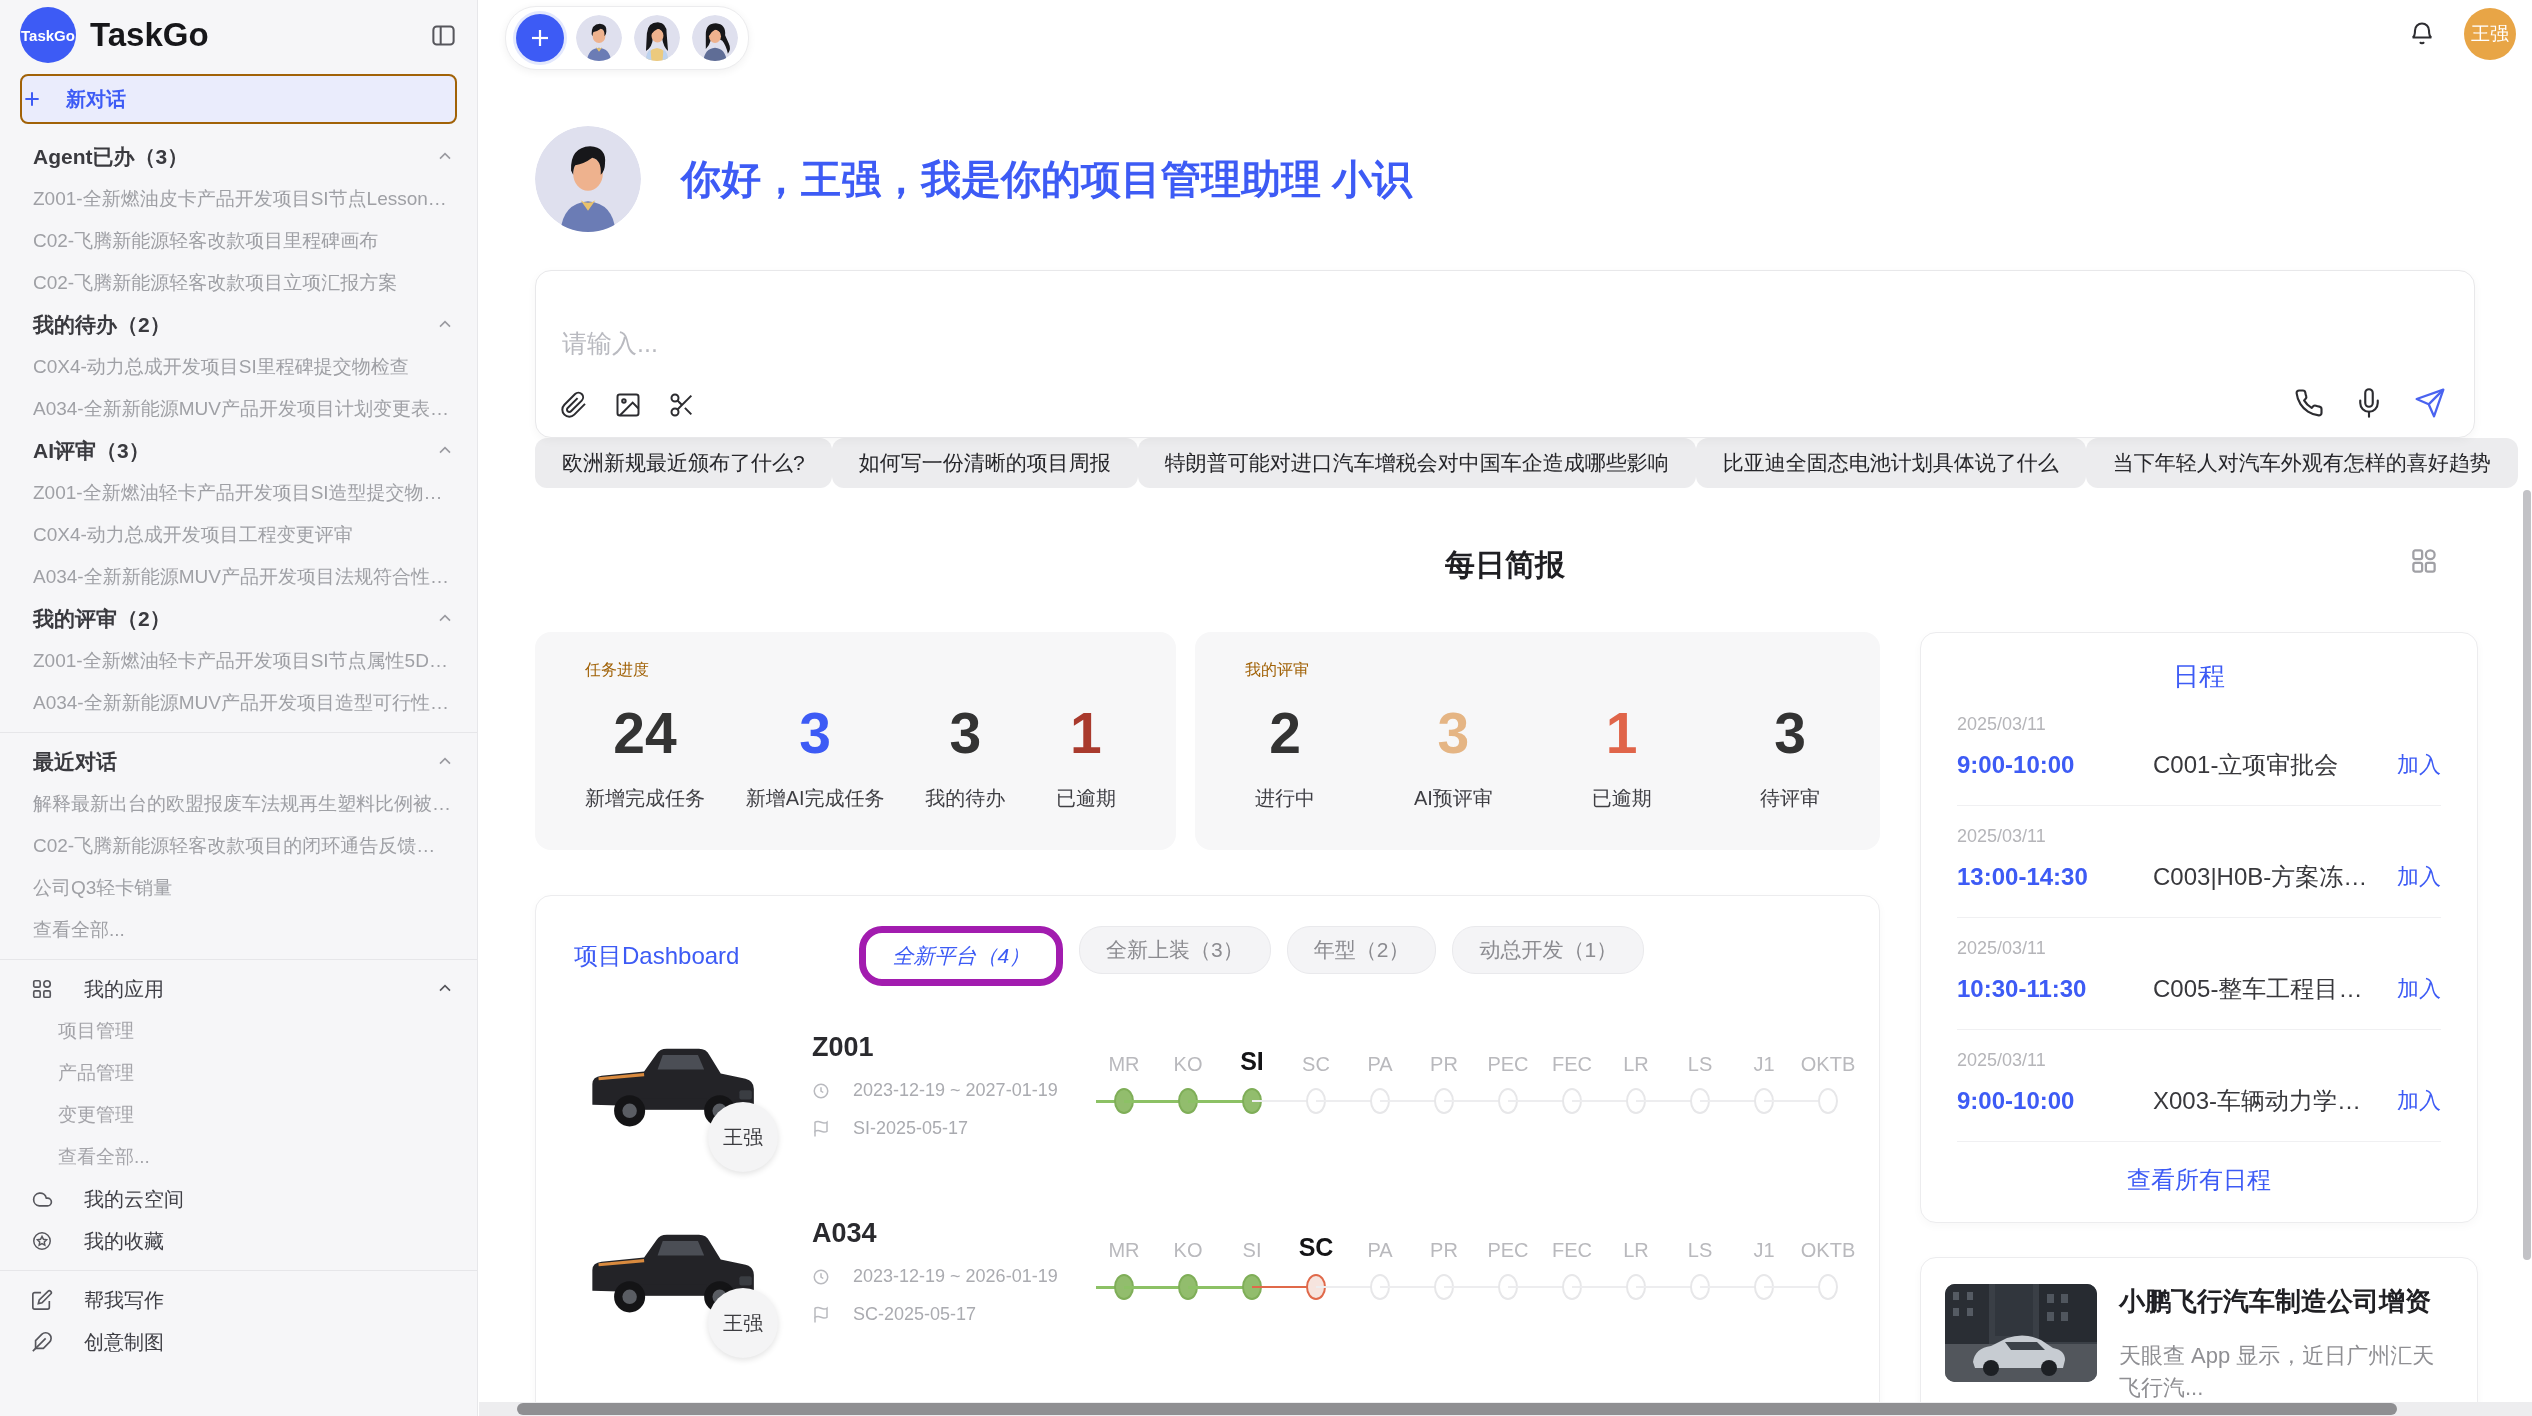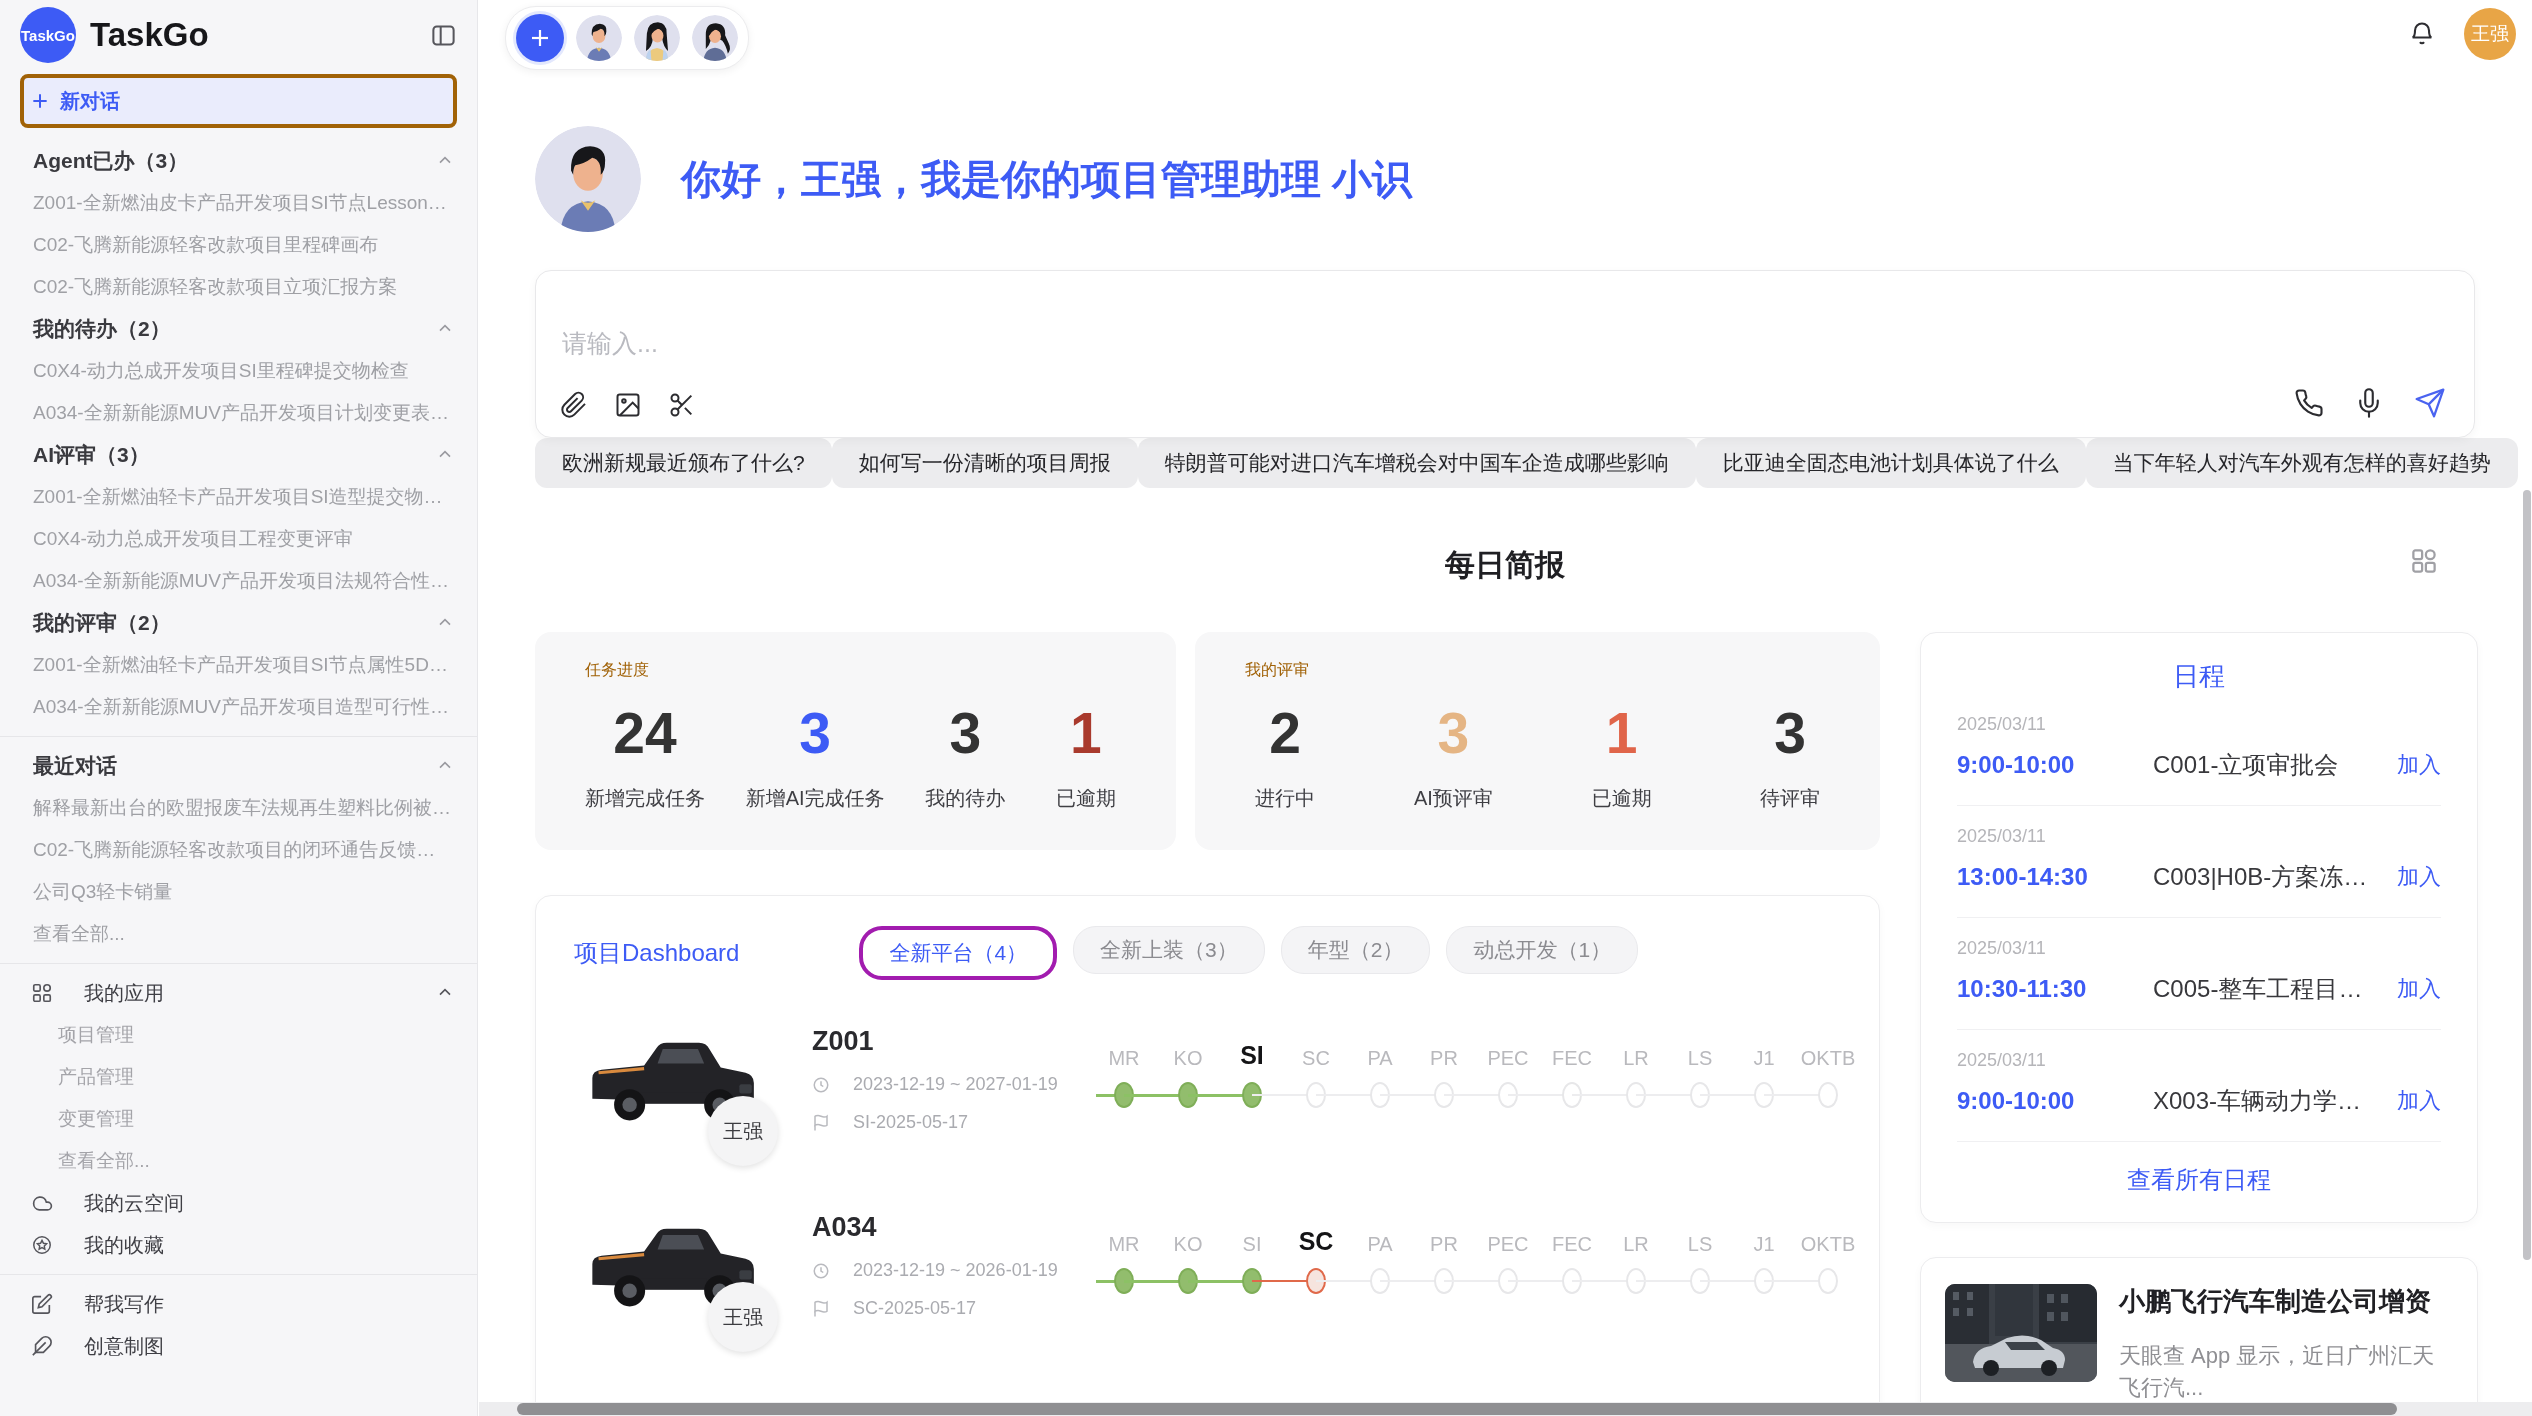--- a/index.html
+++ b/index.html
@@ -7,22 +7,22 @@
        font-family:"Liberation Sans","DejaVu Sans",sans-serif;color:#2a2a2e;}
   svg{display:block;}
   
   .sidebar{position:absolute;left:0;top:0;width:478px;height:100%;background:#f6f6f8;
            border-right:1px solid #e7e7ea;box-sizing:border-box;}
   .sb-head{display:flex;align-items:center;height:70px;padding:0 20px;}
   .logo{width:56px;height:56px;border-radius:50%;background:#3D5BF5;color:#fff;display:flex;
         flex-direction:row;align-items:center;justify-content:center;font-size:15px;line-height:17px;font-weight:700;}
   .sb-title{font-size:33px;font-weight:700;color:#17171a;margin-left:14px;flex:1;}
   .panel-btn{color:#56565c;cursor:pointer;}
-  .newchat{margin:4px 20px 12px;height:46px;border:4px solid #a16207;background:#eaecfc;border-radius:8px;
-           display:flex;align-items:center;padding:0 6px;color:#3D5BF5;font-size:20px;font-weight:600;gap:10px;cursor:pointer;}
+  .newchat{margin:4px 20px 12px;height:46px;border:2px solid #a16207;background:#eaecfc;border-radius:8px;
+           display:flex;align-items:center;padding:0 0;color:#3D5BF5;font-size:20px;font-weight:600;gap:24px;cursor:pointer;}
   .sb-sec-head{height:42px;display:flex;align-items:center;padding:0 22px 0 33px;font-size:21px;color:#3a3a3f;font-weight:600;}
   .sb-sec-head .chev{margin-left:auto;color:#9a9aa0;}
   .sb-item{height:42px;line-height:42px;padding:0 26px 0 33px;font-size:19px;color:#9fa0a5;
            white-space:nowrap;overflow:hidden;text-overflow:ellipsis;cursor:pointer;}
   .sb-div{height:1px;background:#e6e6e9;margin:8px 0;}
   .sb-app-row{height:42px;display:flex;align-items:center;gap:31px;padding-left:31px;font-size:20px;color:#3f3f45;cursor:pointer;}
   .sb-app-row .chev{margin-left:auto;margin-right:22px;color:#9a9aa0;}
   .sb-app-row svg{color:#56565c;}
   .sb-sub{padding-left:58px;color:#a4a4a9;}
   
@@ -66,21 +66,21 @@
   .stat-num{font-size:57px;font-weight:600;line-height:60px;}
   .stat-label{margin-top:22px;font-size:20px;color:#3f3f44;}
   
   .dash-card{margin-top:45px;border:1px solid #ececee;border-radius:16px;background:#fff;height:600px;
              box-sizing:border-box;box-shadow:0 3px 10px rgba(0,0,0,.03);overflow:hidden;}
   .dash-head{display:flex;align-items:center;padding:30px 38px 18px;}
   .dash-title{font-size:24px;color:#3D5BF5;}
   .tabs{display:flex;gap:16px;margin-left:120px;}
   .tab{height:46px;border-radius:23px;display:flex;align-items:center;padding:0 26px;font-size:21px;
        background:#f4f4f6;color:#8b8b90;border:1px solid #e9e9ec;cursor:pointer;}
-  .tab[data-active="true"]{background:#fff;color:#3D5BF5;border:4px solid #a21caf;}
+  .tab[data-active="true"]{background:#fff;color:#3D5BF5;border:7px solid #a21caf;font-style:italic;}
   .proj-row{display:flex;align-items:flex-start;padding:26px 0 0 46px;height:160px;}
   .truck-wrap{position:relative;width:188px;height:150px;flex:none;}
   .owner-badge{position:absolute;right:-8px;bottom:8px;width:70px;height:70px;border-radius:50%;background:#f4f4f5;
                box-shadow:0 2px 6px rgba(0,0,0,.12);display:flex;align-items:center;justify-content:center;
                font-size:20px;color:#3c3c40;}
   .proj-info{margin-left:42px;width:232px;flex:none;}
   .proj-code{font-size:27px;font-weight:700;color:#2a2a2e;margin-top:2px;}
   .proj-meta{display:flex;align-items:center;gap:23px;margin-top:17px;color:#aaabb0;font-size:18px;white-space:nowrap;}
   .proj-meta svg{flex:none;color:#b9babf;}
   .ms-track{display:flex;margin-left:48px;margin-top:6px;}

